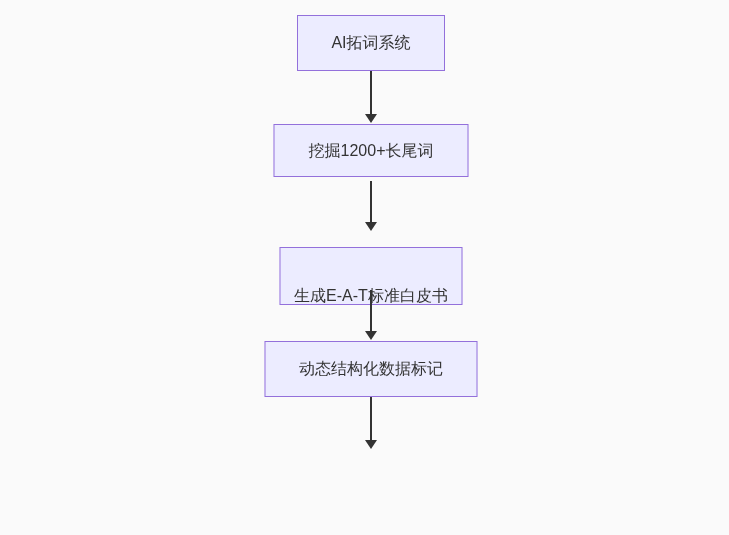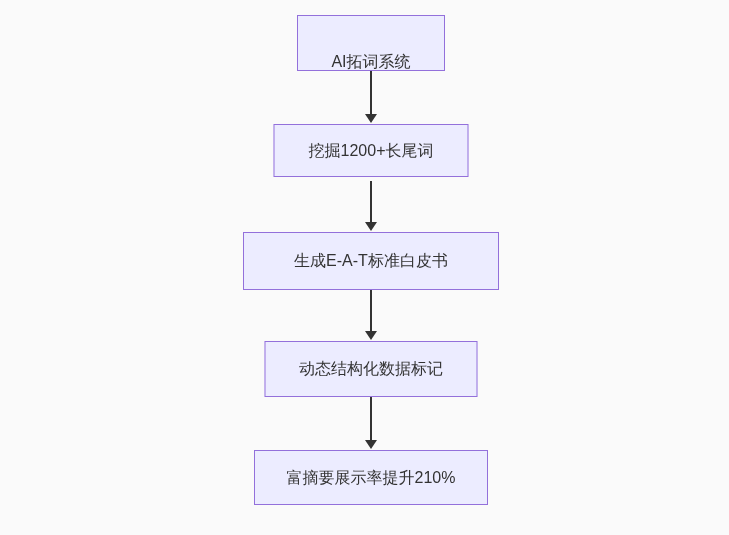--- a/index.html
+++ b/index.html
@@ -27,23 +27,23 @@
     display: flex;
     align-items: center;
     justify-content: center;
   }
   .node .label {
     color: #333333;
     font-size: 16px;
     line-height: 1;
     white-space: nowrap;
   }
-  .node-1 { top: 15px;  width: 148px; align-items: flex-end; }
+  .node-1 { top: 15px;  width: 148px; }
   .node-2 { top: 124px; width: 195px; height: 53px; }
-  .node-3 { top: 232px; width: 256px; height: 58px; }
+  .node-3 { top: 247px; width: 183px; height: 58px; align-items: flex-end; }
   .node-4 { top: 341px; width: 213px; justify-content: center; }
   .node-5 { top: 450px; width: 234px; height: 55px; }
 
   .arrow {
     position: absolute;
     left: 371px;
     transform: translateX(-50%);
     width: 12px;
     display: flex;
     flex-direction: column;
@@ -100,17 +100,14 @@
 
   <div class="node node-4">
     <span class="label">动态结构化数据标记</span>
   </div>
 
   <div class="arrow arrow-4">
     <span class="line"></span>
     <span class="head"></span>
   </div>
 
-  <div class="node node-5">
-    <span class="label">富摘要展示率提升210%</span>
-  </div>
 
 </div>
 
 </body></html>

